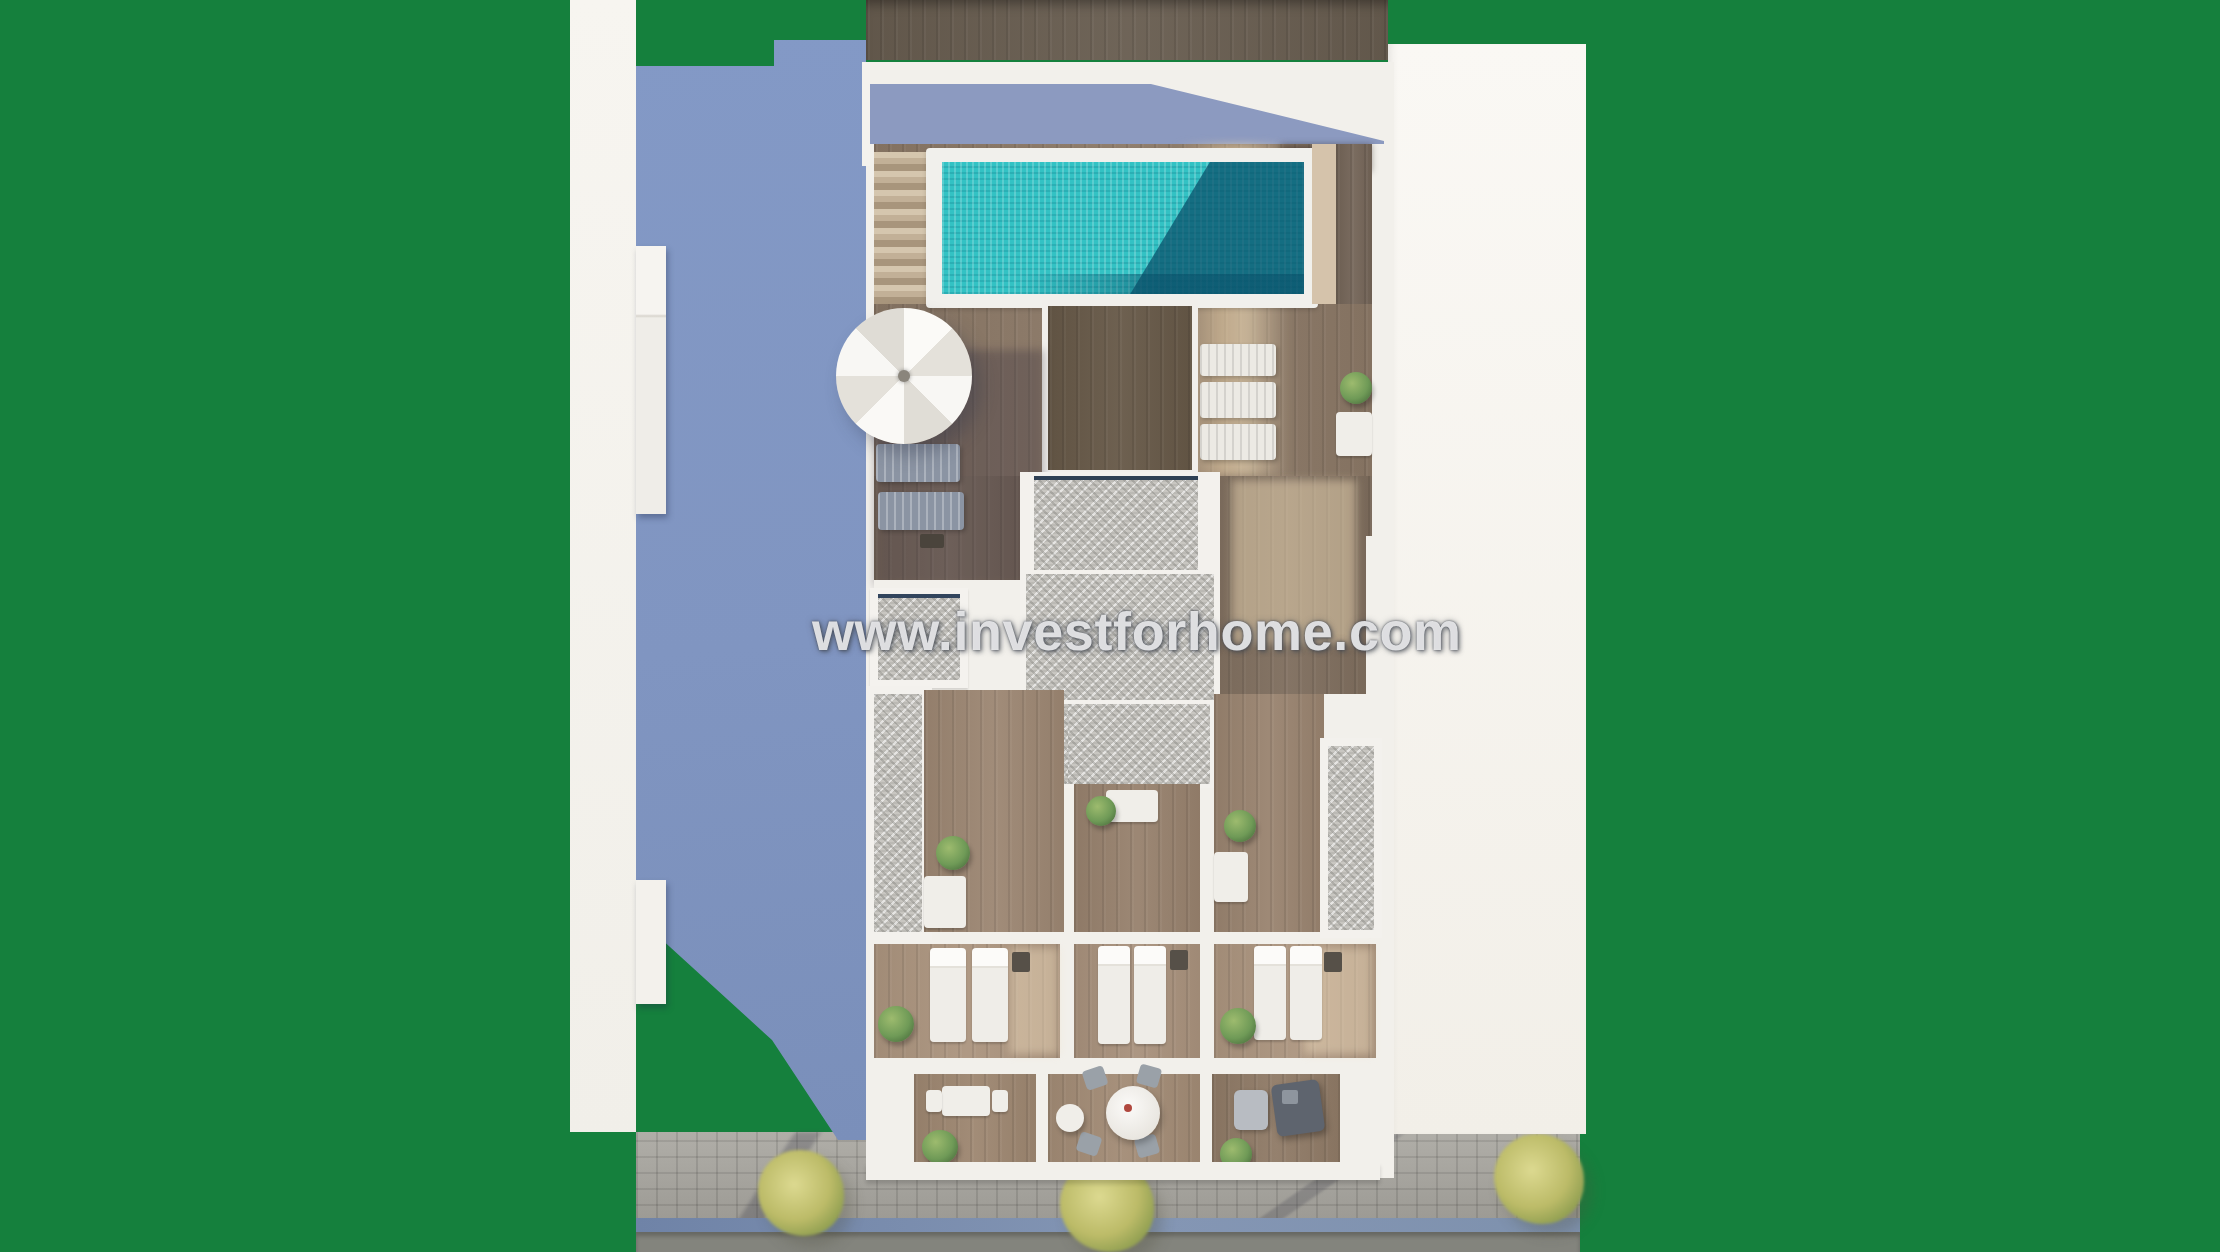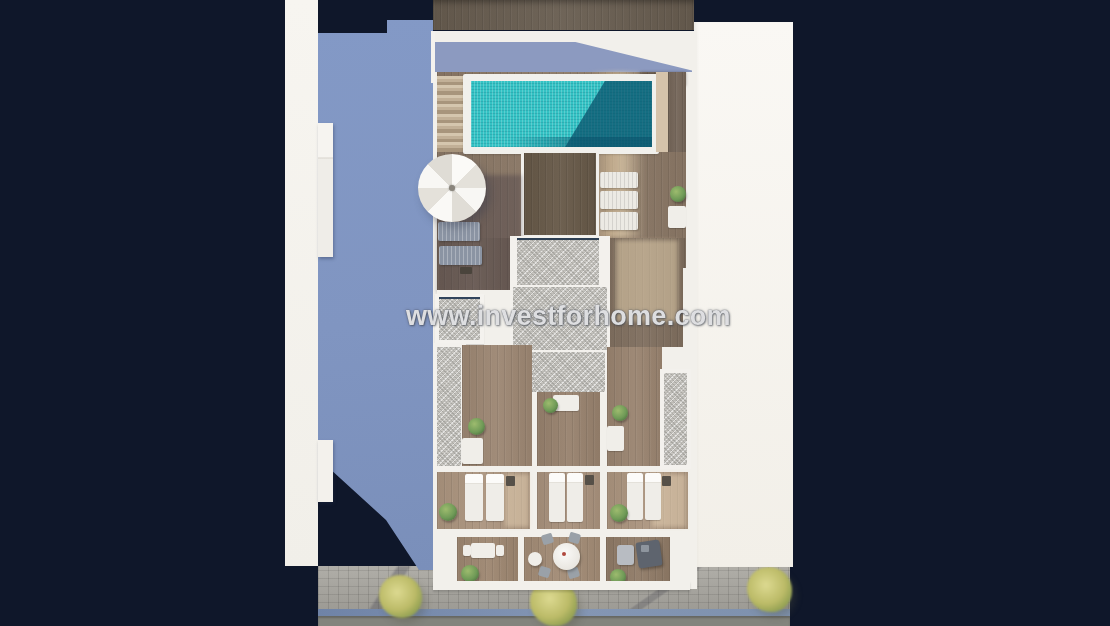--- a/index.html
+++ b/index.html
@@ -1,18 +1,18 @@
 <!DOCTYPE html>
 <html><head>
 <meta charset="utf-8">
 <style>
   html,body { margin:0; padding:0; background:#ffffff; }
   #scene {
     position:relative; width:1110px; height:626px;
-    background:#0f172a; overflow:hidden;
+    background:#15803d; overflow:hidden;
     font-family:"Liberation Sans", sans-serif;
   }
   .abs { position:absolute; }
 
   
   .wood {
     background-color:#8b7866;
     background-image:
       repeating-linear-gradient(90deg, rgba(0,0,0,0.08) 0 1px, rgba(255,255,255,0.04) 1px 2px, transparent 2px 7px),
       linear-gradient(90deg, rgba(0,0,0,0.06), rgba(255,255,255,0.05) 50%, rgba(0,0,0,0.05));

